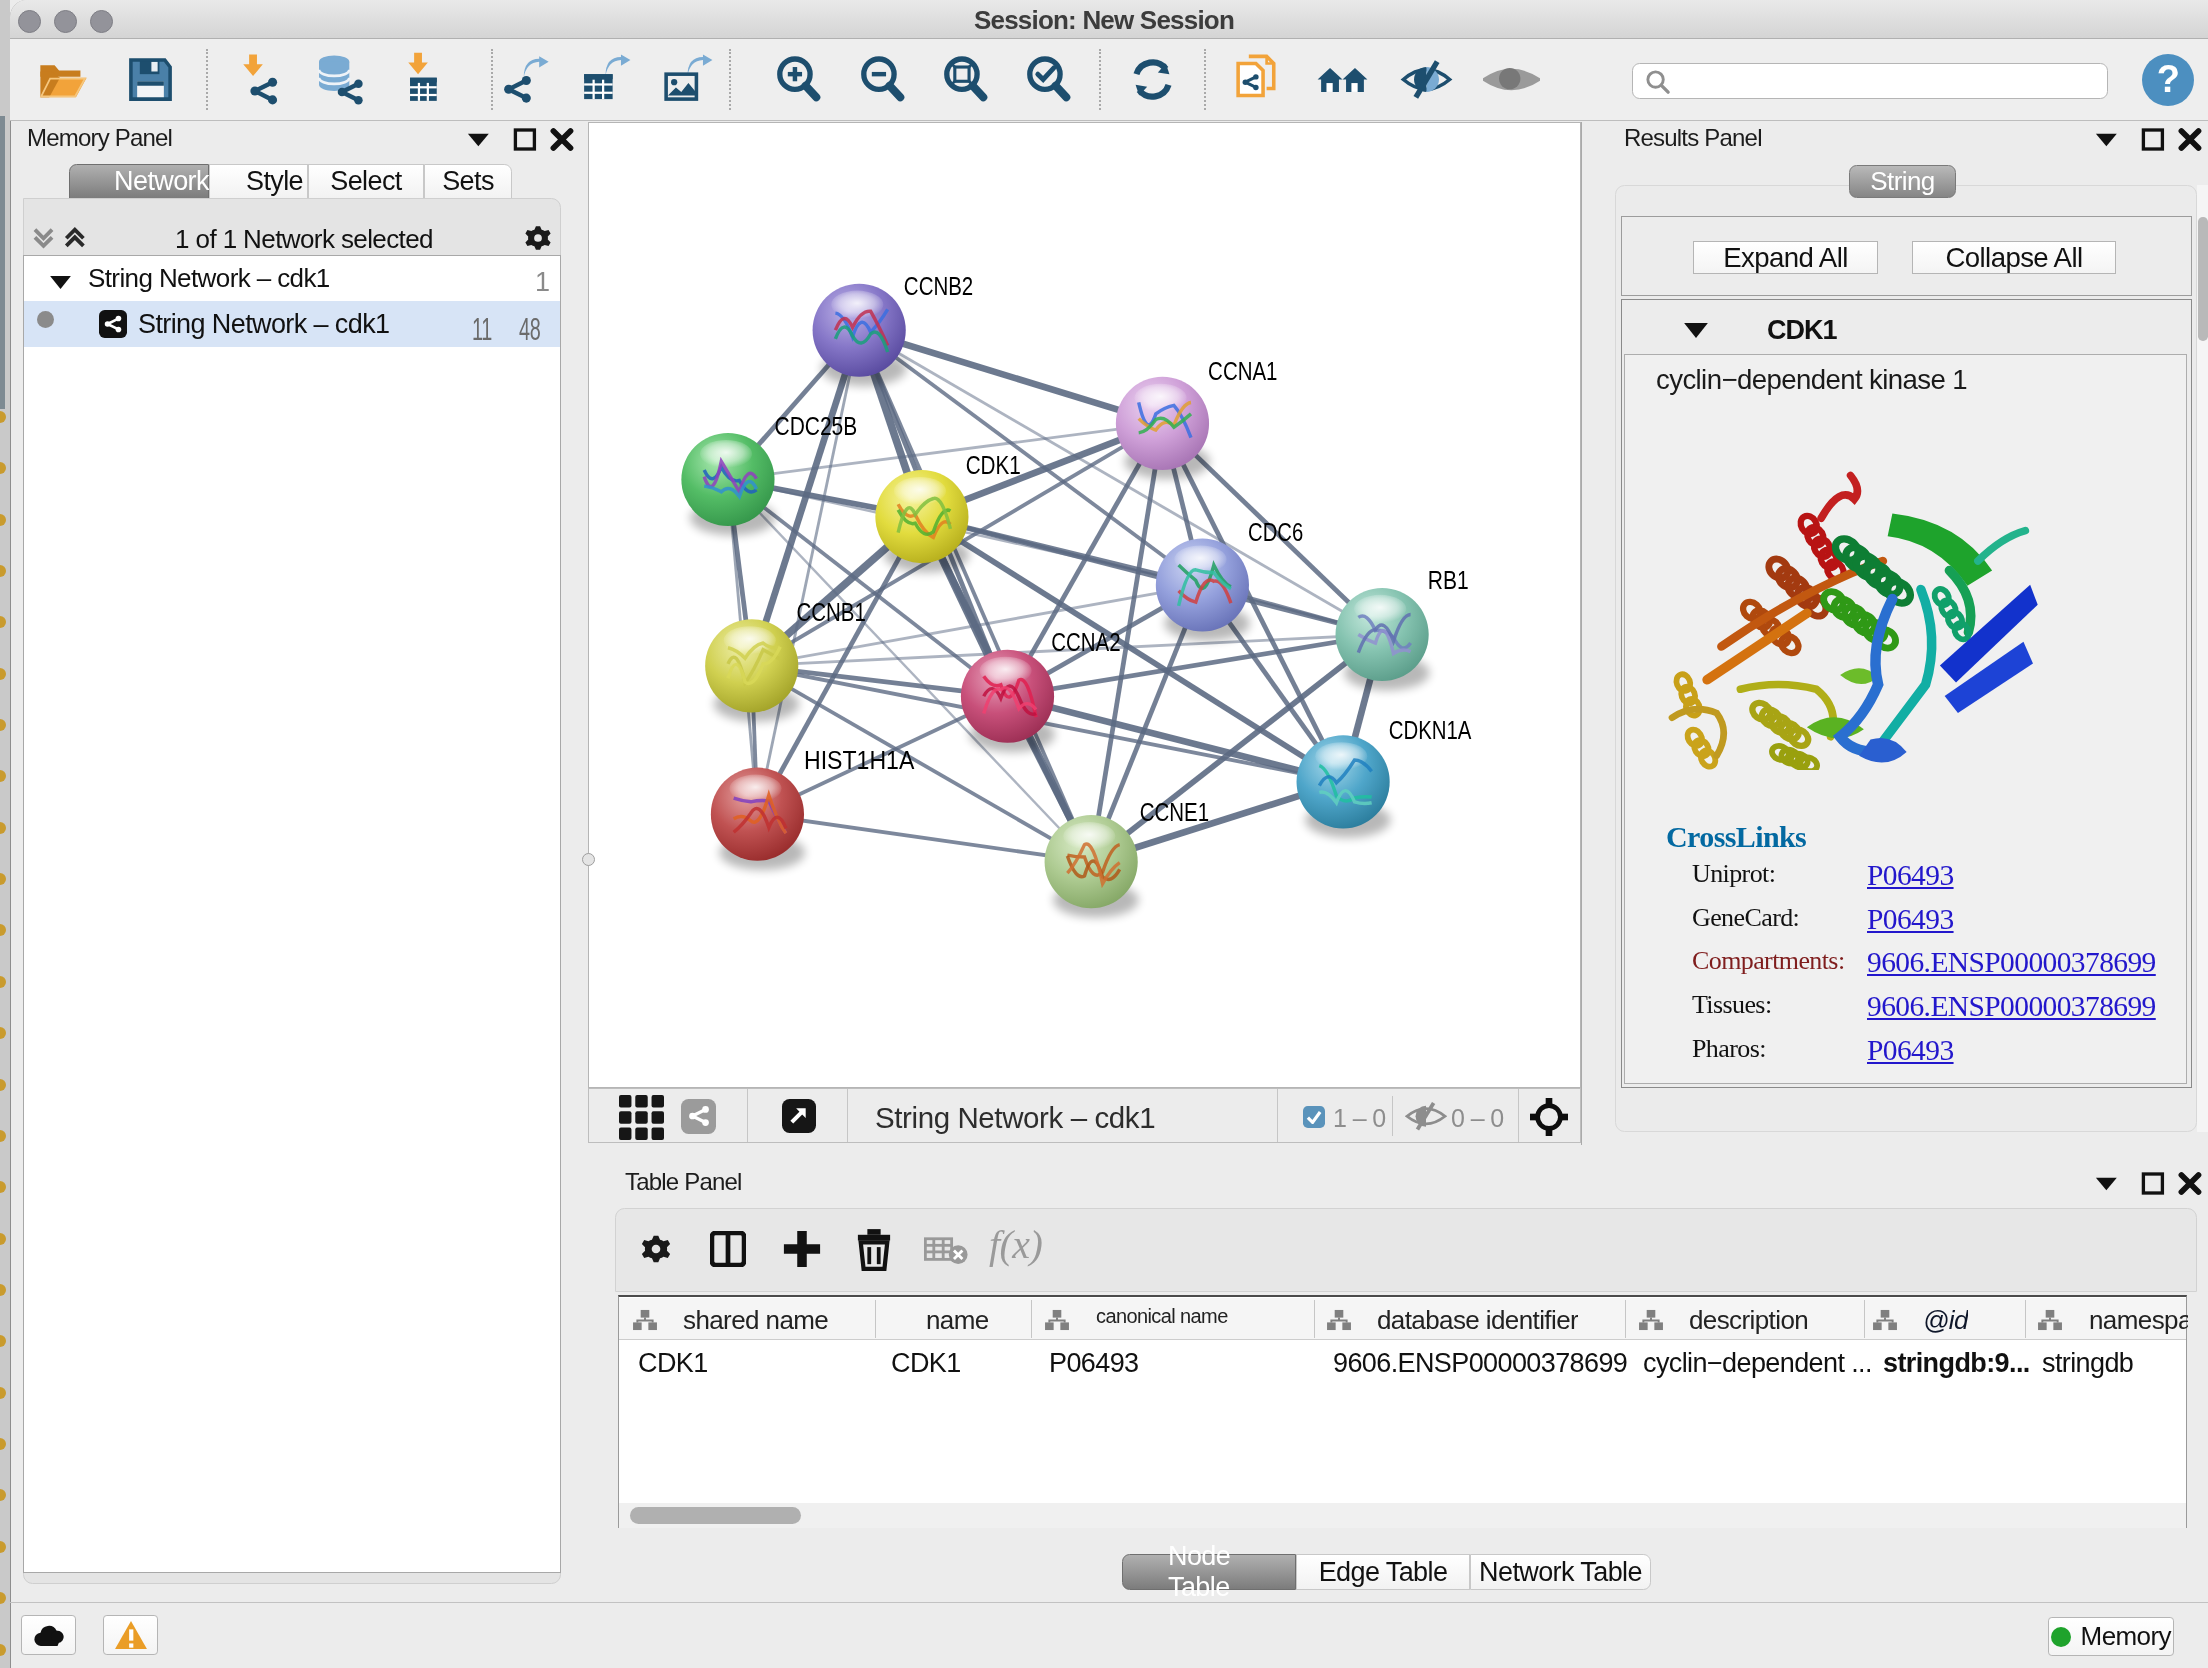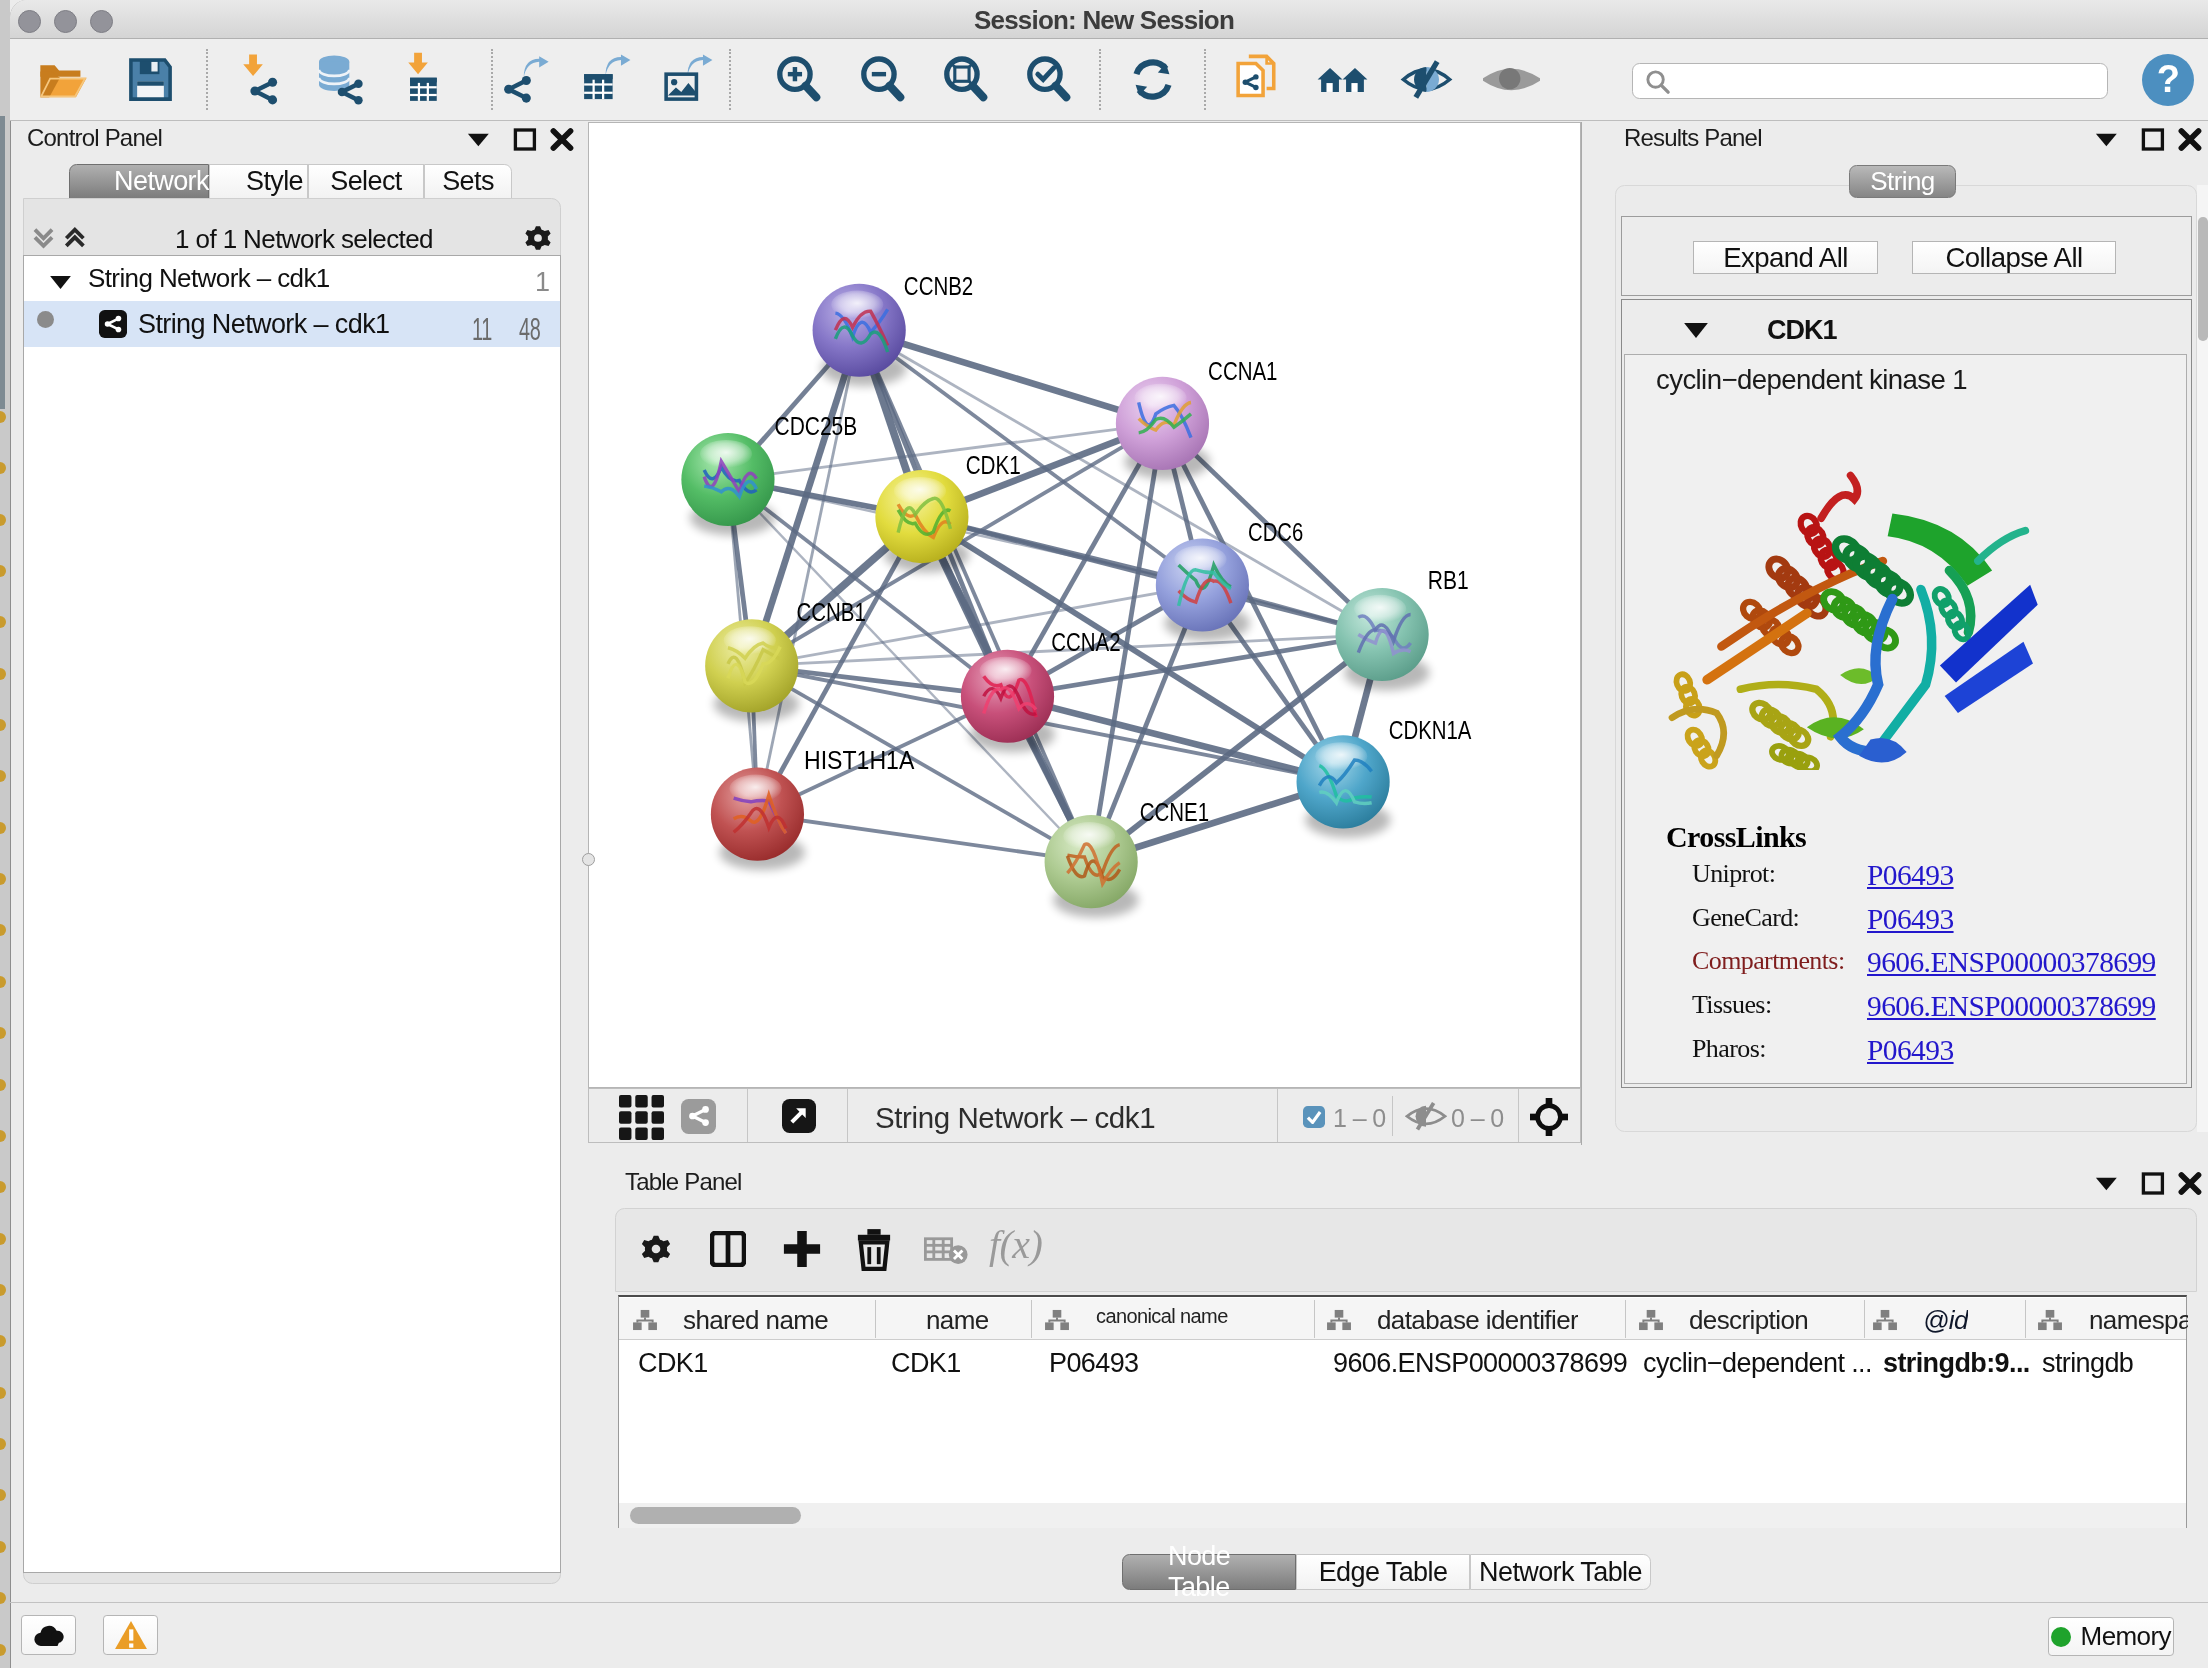--- a/index.html
+++ b/index.html
@@ -167,21 +167,21 @@
 <div class="abs" style="left:491px;top:49px;width:0;height:61px;border-left:2.9px dotted #a9a9a9;"></div>
 <div class="abs" style="left:729px;top:49px;width:0;height:61px;border-left:2.9px dotted #a9a9a9;"></div>
 <div class="abs" style="left:1099px;top:49px;width:0;height:61px;border-left:2.9px dotted #a9a9a9;"></div>
 <div class="abs" style="left:1204px;top:49px;width:0;height:61px;border-left:2.9px dotted #a9a9a9;"></div>
 <div class="abs" style="left:1632px;top:63px;width:476px;height:36px;background:#fff;border:1.9px solid #b5b5b5;border-radius:7.6px;"></div>
 <svg class="abs" style="left:1644px;top:68px" width="27" height="27" viewBox="0 0 28 28">
     <circle cx="12" cy="12" r="8" fill="none" stroke="#8f8f8f" stroke-width="3"></circle>
     <line x1="18" y1="18" x2="25" y2="25" stroke="#8f8f8f" stroke-width="3.5" stroke-linecap="round"></line>
   </svg>
 <div class="abs" style="left:2142px;top:54px;width:52px;height:52px;border-radius:50%;background:#4c8fc0;color:#fff;font-size:38px;font-weight:700;text-align:center;line-height:51px;">?</div>
-<div class="ptitle abs" style="left:27px;top:124px;">Control Panel</div>
+<div class="ptitle abs" style="left:27px;top:124px;">Memory Panel</div>
 <svg class="abs" style="left:466px;top:126px" width="114" height="27" viewBox="0 0 120 28">
     <path d="M2 8 l22 0 l-11 13 z" fill="#111"></path>
     <rect x="52" y="4" width="20" height="20" fill="none" stroke="#111" stroke-width="3.5"></rect>
     <path d="M92 5 l18 18 M110 5 l-18 18" stroke="#111" stroke-width="6" stroke-linecap="round"></path>
   </svg>
 <div class="tab tabsel" style="left:69px;top:164px;width:140px;height:35px;border-radius:7.6px 0 0 0;">Network</div>
 <div class="tab" style="left:209px;top:164px;width:99px;height:35px;padding-left:32px;">Style</div>
 <div class="tab" style="left:308px;top:164px;width:116px;height:35px;">Select</div>
 <div class="tab" style="left:424px;top:164px;width:88px;height:35px;border-radius:0 7.6px 0 0;">Sets</div>
 <div class="abs" style="left:23px;top:198px;width:538px;height:1386px;background:#e4e4e4;border:1px solid #cfcfcf;border-radius:0 9.5px 9.5px 9.5px;"></div>
@@ -550,21 +550,21 @@
     <ellipse cx="306" cy="182" rx="7" ry="9" fill="none" stroke="#11a06a" stroke-width="6.1" transform="rotate(150 306 182)"></ellipse>
     <ellipse cx="313" cy="194" rx="7" ry="9" fill="none" stroke="#11a06a" stroke-width="6.1" transform="rotate(150 313 194)"></ellipse>
     <path d="M 270 150 Q 290 200 275 250 Q 245 290 230 310 " fill="none" stroke="#12aea4" stroke-width="10" stroke-linecap="round"></path>
     <path d="M385 145 L290 230 L307 248 L393 166 Z" fill="#1232cc"></path>
     <path d="M378 205 L295 262 L309 280 L388 228 Z" fill="#1d43d6"></path>
     <path d="M 245 260 " fill="none" stroke="#1a3db0" stroke-width="11" stroke-linecap="round"></path>
     <path d="M 240 160 Q 215 210 225 250 Q 210 285 185 305 Q 200 325 235 320 " fill="none" stroke="#2a6fd0" stroke-width="11" stroke-linecap="round"></path>
     <path d="M205 325 q28 16 50 -4 q-16 -20 -38 -13 z" fill="#2a5fd0"></path>
     <path d="M 330 120 Q 355 95 380 88 " fill="none" stroke="#23b38c" stroke-width="8" stroke-linecap="round"></path>
   </svg>
-<div class="abs" style="left:1666px;top:820px;font-family:'Liberation Serif',serif;font-size:30px;font-weight:700;color:#000000;">CrossLinks</div>
+<div class="abs" style="left:1666px;top:820px;font-family:'Liberation Serif',serif;font-size:30px;font-weight:700;color:#0369a1;">CrossLinks</div>
 <div class="abs" style="left:1692px;top:859px;font-family:'Liberation Serif',serif;font-size:26px;color:#111;">Uniprot:</div>
 <div class="abs" style="left:1867px;top:859px;font-family:'Liberation Serif',serif;font-size:29.5px;color:#2317cc;text-decoration:underline;">P06493</div>
 <div class="abs" style="left:1692px;top:903px;font-family:'Liberation Serif',serif;font-size:26px;color:#111;">GeneCard:</div>
 <div class="abs" style="left:1867px;top:903px;font-family:'Liberation Serif',serif;font-size:29.5px;color:#2317cc;text-decoration:underline;">P06493</div>
 <div class="abs" style="left:1692px;top:946px;font-family:'Liberation Serif',serif;font-size:26px;color:#7f1d1d;">Compartments:</div>
 <div class="abs" style="left:1867px;top:946px;font-family:'Liberation Serif',serif;font-size:29.5px;color:#2317cc;text-decoration:underline;">9606.ENSP00000378699</div>
 <div class="abs" style="left:1692px;top:990px;font-family:'Liberation Serif',serif;font-size:26px;color:#111;">Tissues:</div>
 <div class="abs" style="left:1867px;top:990px;font-family:'Liberation Serif',serif;font-size:29.5px;color:#2317cc;text-decoration:underline;">9606.ENSP00000378699</div>
 <div class="abs" style="left:1692px;top:1034px;font-family:'Liberation Serif',serif;font-size:26px;color:#111;">Pharos:</div>
 <div class="abs" style="left:1867px;top:1034px;font-family:'Liberation Serif',serif;font-size:29.5px;color:#2317cc;text-decoration:underline;">P06493</div>

